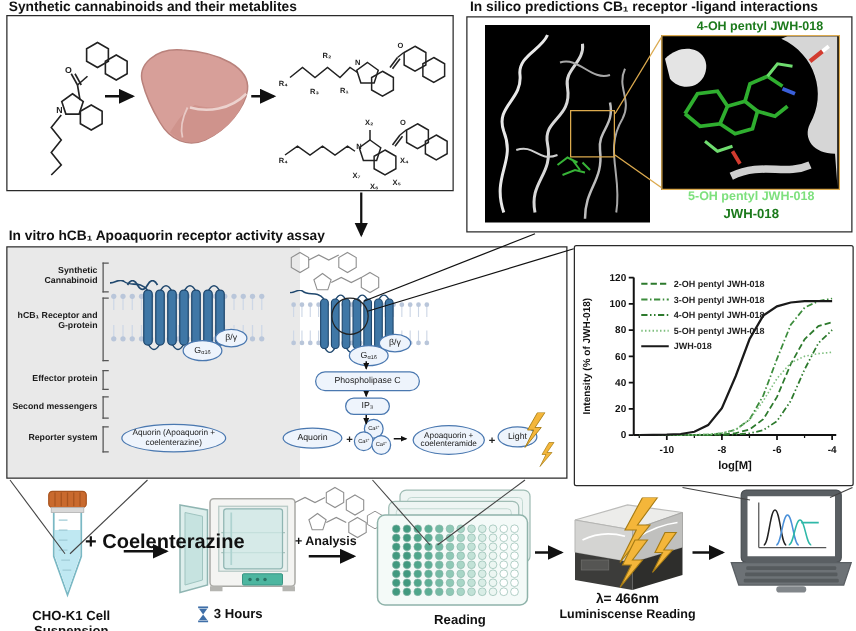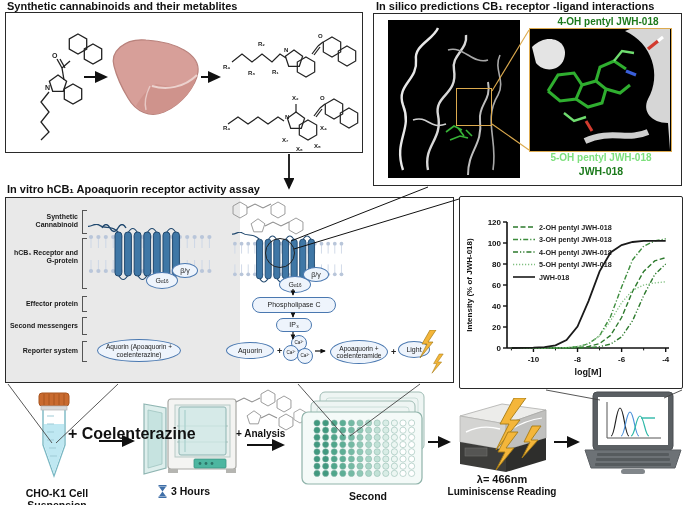--- a/index.html
+++ b/index.html
@@ -584,21 +584,21 @@
         <circle cx="56" cy="61.4" r="3.1" fill="#8fc9b6" stroke="#86b3a7" stroke-width="0.5"></circle>
         <circle cx="64.6" cy="61.4" r="3.1" fill="#a9d6c7" stroke="#86b3a7" stroke-width="0.5"></circle>
         <circle cx="73.19999999999999" cy="61.4" r="3.1" fill="#c2e2d7" stroke="#86b3a7" stroke-width="0.5"></circle>
         <circle cx="81.8" cy="61.4" r="3.1" fill="#d9ede6" stroke="#86b3a7" stroke-width="0.5"></circle>
         <circle cx="90.39999999999999" cy="61.4" r="3.1" fill="#ecf6f2" stroke="#86b3a7" stroke-width="0.5"></circle>
         <circle cx="99" cy="61.4" r="3.1" fill="#ffffff" stroke="#86b3a7" stroke-width="0.5"></circle>
         <circle cx="107.6" cy="61.4" r="3.1" fill="#ffffff" stroke="#86b3a7" stroke-width="0.5"></circle>
       </g>
   </svg>
 </div>
-<div class="abs blabel" style="left:338px;top:490px;width:60px">Second</div>
+<div class="abs blabel" style="left:338px;top:490px;width:60px">Reading</div>
 
 <svg class="abs dec" style="left:452px;top:398px" width="100" height="78" viewBox="0 0 100 78">
   <polygon points="8,18 50,6 94,12 54,26" fill="#ececea" stroke="#bcbcba" stroke-width="1"></polygon>
   <polygon points="8,18 54,26 54,52 8,44" fill="#d4d4d2" stroke="#b5b5b3" stroke-width="0.8"></polygon>
   <polygon points="54,26 94,12 94,40 54,52" fill="#c0c0be" stroke="#a8a8a6" stroke-width="0.8"></polygon>
   <polygon points="8,44 54,52 54,74 8,66" fill="#3c3c3a"></polygon>
   <polygon points="54,52 94,40 94,62 54,74" fill="#2e2e2c"></polygon>
   <rect x="13" y="50" width="22" height="8" fill="#555553" stroke="#6e6e6c" stroke-width="0.6"></rect>
   <path d="M14,34 Q30,26 48,31" stroke="#ffffff" stroke-width="1.4" fill="none"></path>
   <path d="M58,32 Q74,22 90,20" stroke="#ffffff" stroke-width="1.2" fill="none"></path>

